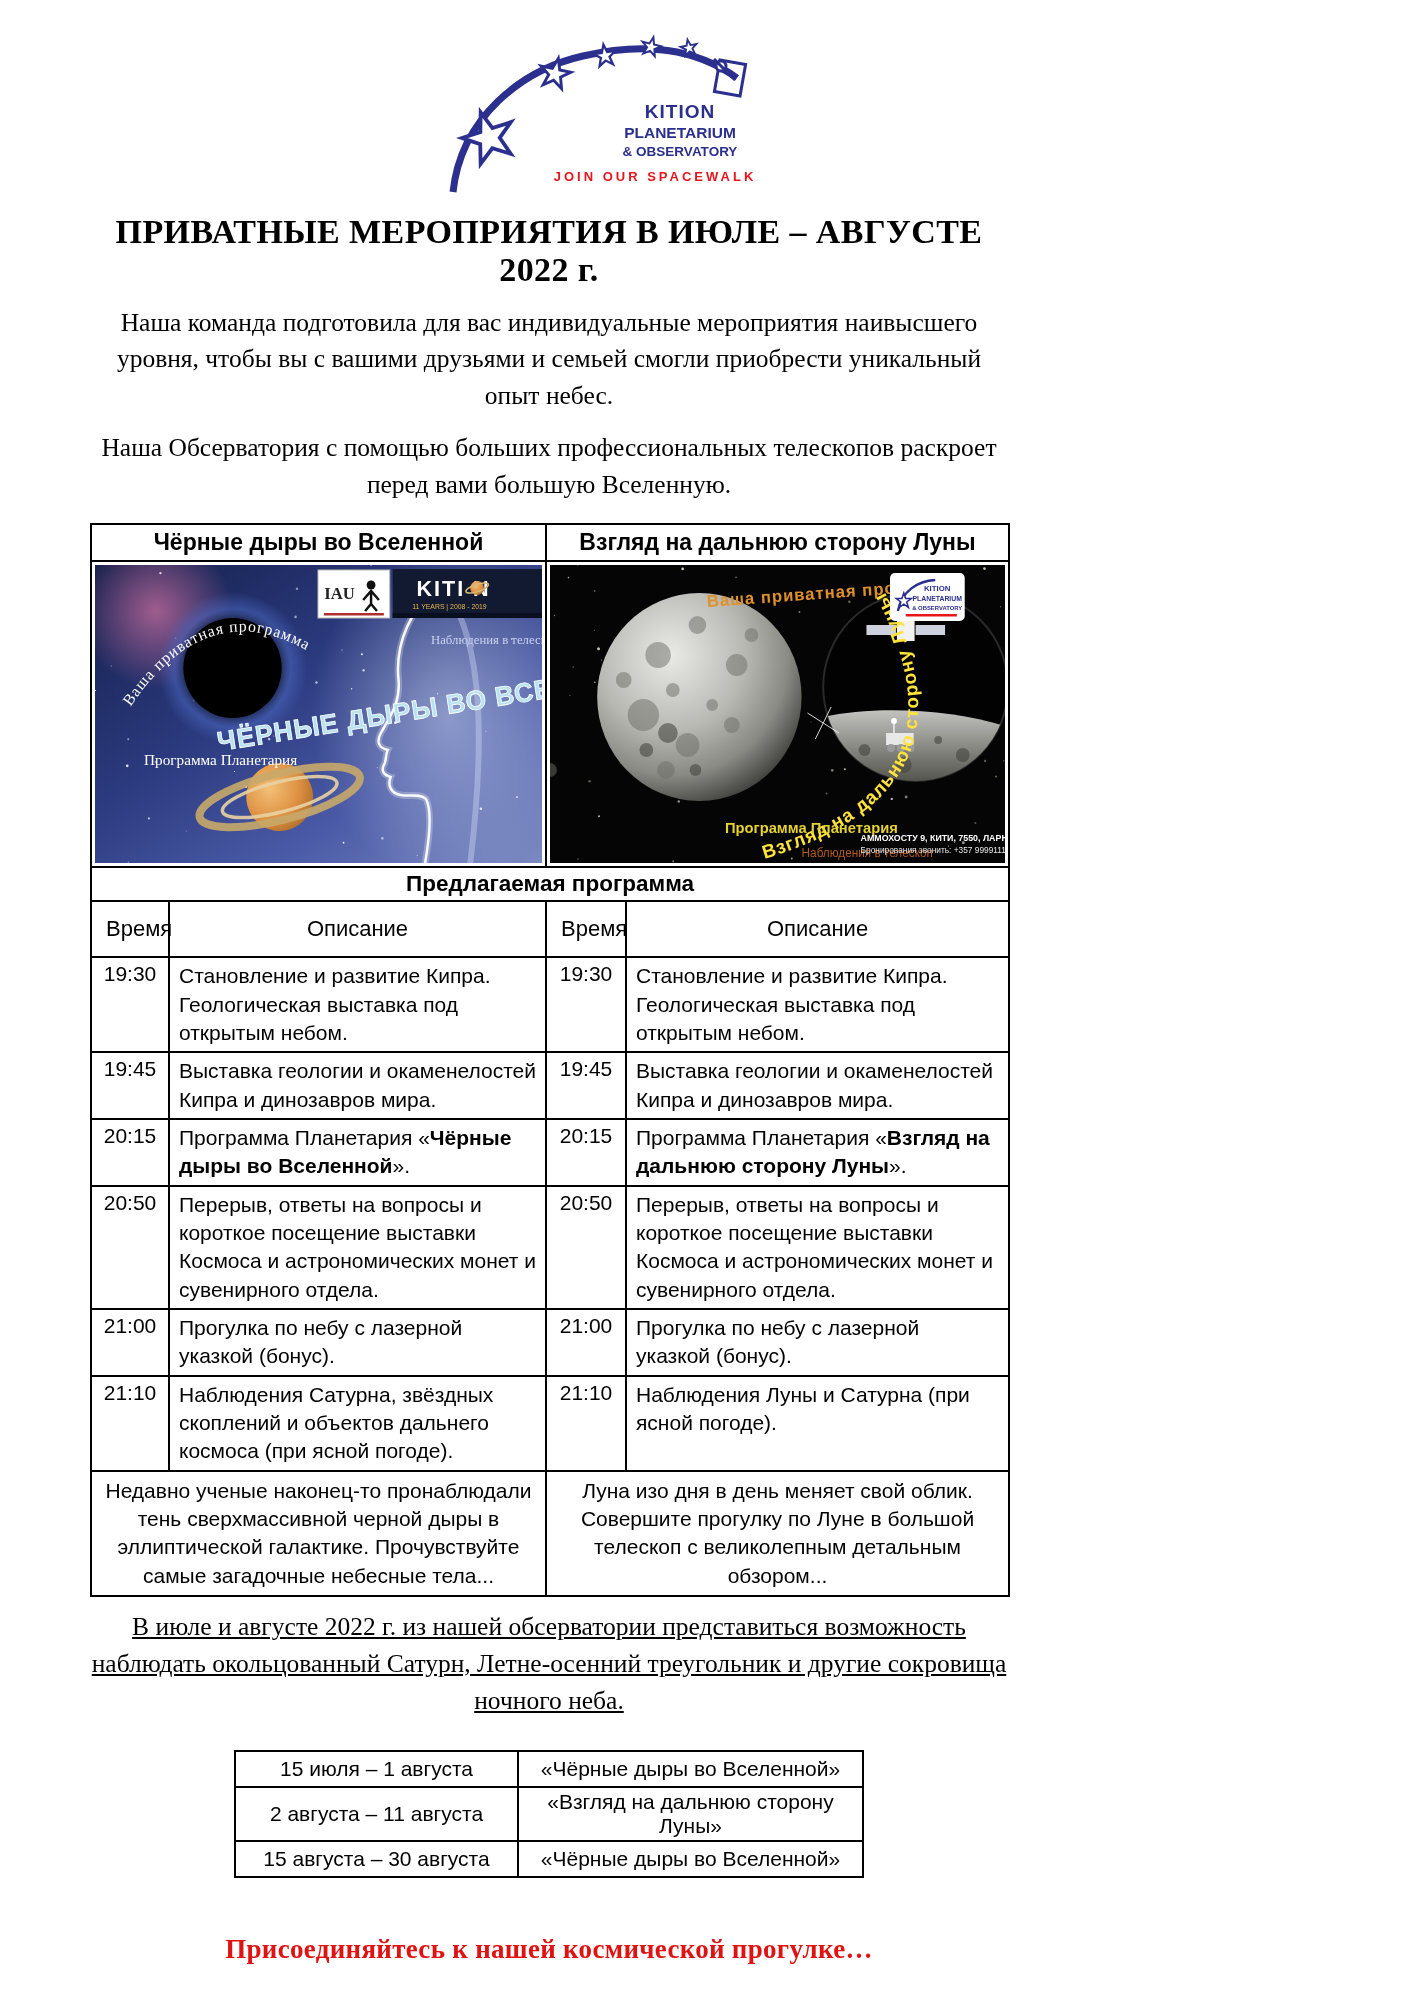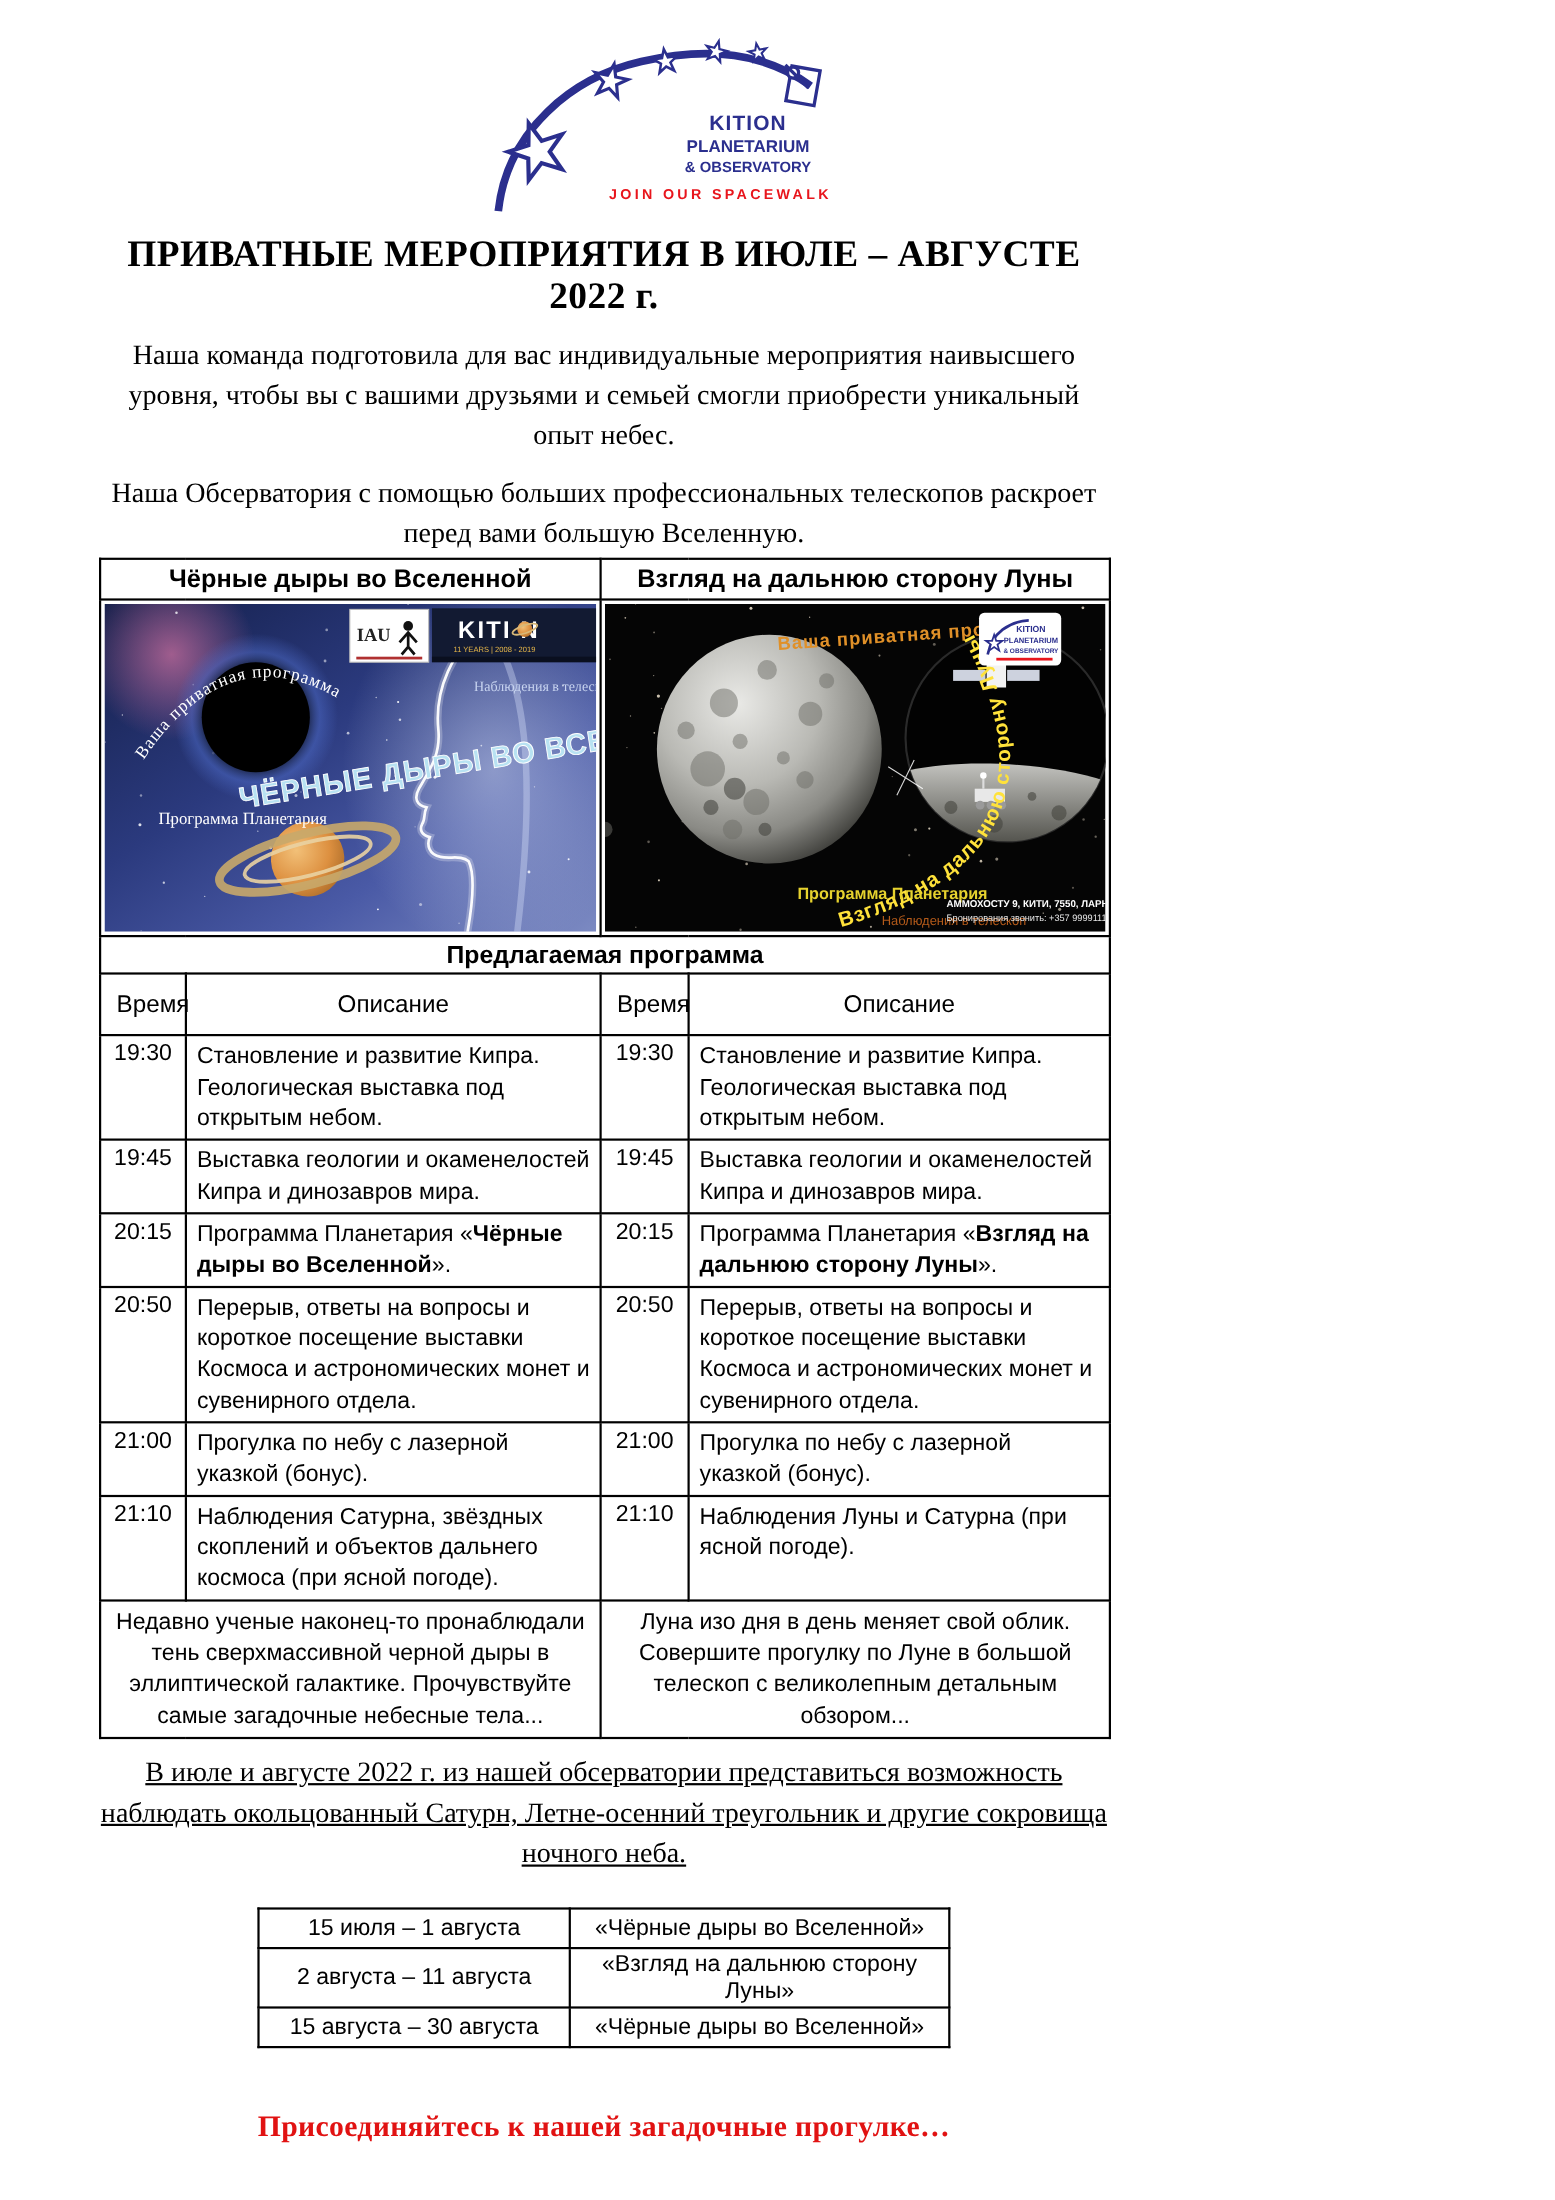--- a/index.html
+++ b/index.html
@@ -5,21 +5,21 @@
   html,body{margin:0;padding:0;background:#ffffff;}
   .page{position:relative;width:1130px;height:2000px;background:#fff;color:#000;
         font-family:"Liberation Serif",serif;overflow:hidden;}
   .content{position:absolute;left:90px;top:0;width:918px;}
 
   .logo-row{display:flex;justify-content:center;margin:34px 0 0 98px;}
 
   .title{font-size:34px;font-weight:bold;text-align:center;margin:14px 0 0;letter-spacing:.4px;}
   .intro{font-size:25.5px;text-align:center;margin:16px 0 0;line-height:1.43;}
 
-  table.main{border-collapse:collapse;width:918px;margin-top:4px;table-layout:fixed;}
+  table.main{border-collapse:collapse;width:918px;margin-top:20px;table-layout:fixed;}
   table.main th, table.main td{border:2px solid #000;}
   th.prog{font-family:"Liberation Sans",sans-serif;font-size:23px;font-weight:bold;padding:4px 2px;}
   td.poster-cell{padding:3px;height:298px;vertical-align:top;}
   svg.poster{display:block;width:100%;height:298px;}
   tr.section-row td{font-family:"Liberation Sans",sans-serif;font-size:22.5px;text-align:center;padding:3px;font-weight:bold;}
   tr.colhead td{font-family:"Liberation Sans",sans-serif;font-size:22px;text-align:center;padding:14px;}
   td.t{font-family:"Liberation Sans",sans-serif;font-size:21px;text-align:center;vertical-align:top;padding:4px 2px;}
   td.d{font-family:"Liberation Sans",sans-serif;font-size:21px;vertical-align:top;padding:4px 9px;line-height:1.35;}
   tr.teaser td{font-family:"Liberation Sans",sans-serif;font-size:21px;text-align:center;
                line-height:1.35;padding:5px 10px;vertical-align:top;}
@@ -448,21 +448,21 @@
         <td>2 августа – 11 августа</td>
         <td>«Взгляд на дальнюю сторону Луны»</td>
       </tr>
       <tr>
         <td>15 августа – 30 августа</td>
         <td>«Чёрные дыры во Вселенной»</td>
       </tr>
     </tbody>
       </table>
 
-    <div class="cta">Присоединяйтесь к нашей загадочные прогулке…</div>
+    <div class="cta">Присоединяйтесь к нашей космической прогулке…</div>
 
   </div>
 
   <svg class="qr" viewBox="0 0 25 25" shape-rendering="crispEdges">
     <rect width="25" height="25" fill="#ffffff"></rect>
     <g id="qr-modules" fill="#000000">
         <rect x="11" y="0" width="1" height="1"></rect>
         <rect x="12" y="0" width="1" height="1"></rect>
         <rect x="14" y="0" width="1" height="1"></rect>
         <rect x="11" y="1" width="1" height="1"></rect>

